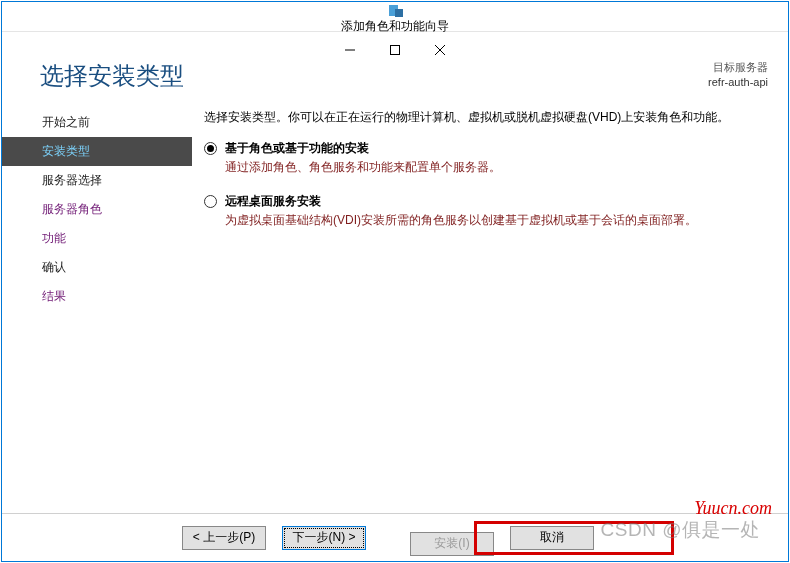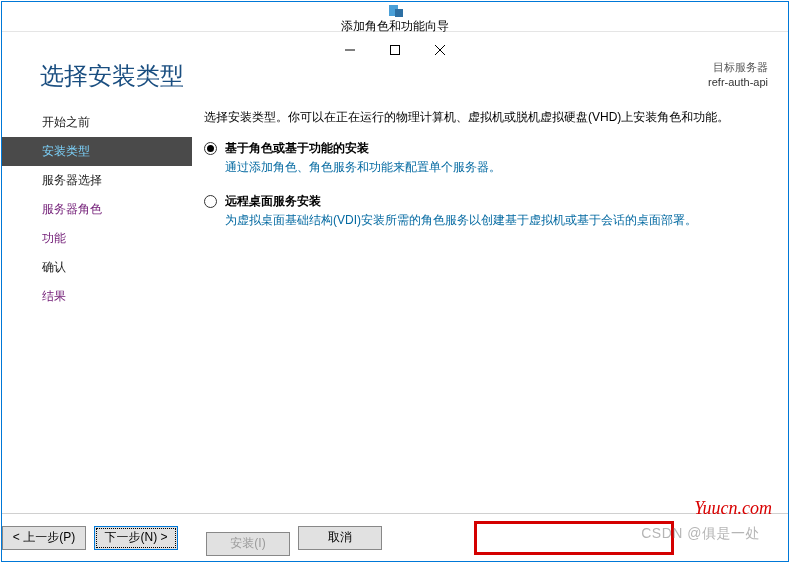--- a/index.html
+++ b/index.html
@@ -94,29 +94,29 @@
       width: 13px; height: 13px; border: 1px solid #333; border-radius: 50%;
       margin-right: 8px; margin-top: 3px; flex-shrink: 0;
       display: flex; align-items: center; justify-content: center;
       background: #fff;
     }
     .radio.selected::after {
       content: ""; width: 7px; height: 7px; border-radius: 50%; background: #000;
     }
     .option-texts { flex: 1; }
     .option-title { font-weight: bold; }
-    .option-desc { color: #0369a1; }
+    .option-desc { color: #7f1d1d; }
     .button-bar {
       height: 48px;
       border-top: 1px solid #d0d0d0;
       display: flex;
       align-items: center;
-      justify-content: flex-start;
+      justify-content: center;
       padding-right: 14px;
-      gap: 8px;
+      gap: 16px;
       position: relative;
     }
     .btn {
       min-width: 84px;
       height: 24px;
       border: 1px solid #888;
       background: #e1e1e1;
       font-size: 12px;
       font-family: inherit;
       padding: 0 8px;
@@ -131,21 +131,21 @@
     .highlight-box {
       position: absolute;
       border: 3px solid #d40000;
       pointer-events: none;
     }
     .hl1 { left: 472px; top: 7px; width: 200px; height: 34px; }
     .csdn-wm {
       position: absolute;
       right: 30px;
       bottom: 20px;
-      font-size: 14px;
+      font-size: 19px;
       color: rgba(120,120,120,0.55);
       pointer-events: none;
       letter-spacing: 0.5px;
     }
     .yuucn-wm {
       position: absolute;
       right: 18px;
       bottom: 44px;
       font-size: 18px;
       color: #d80000;

